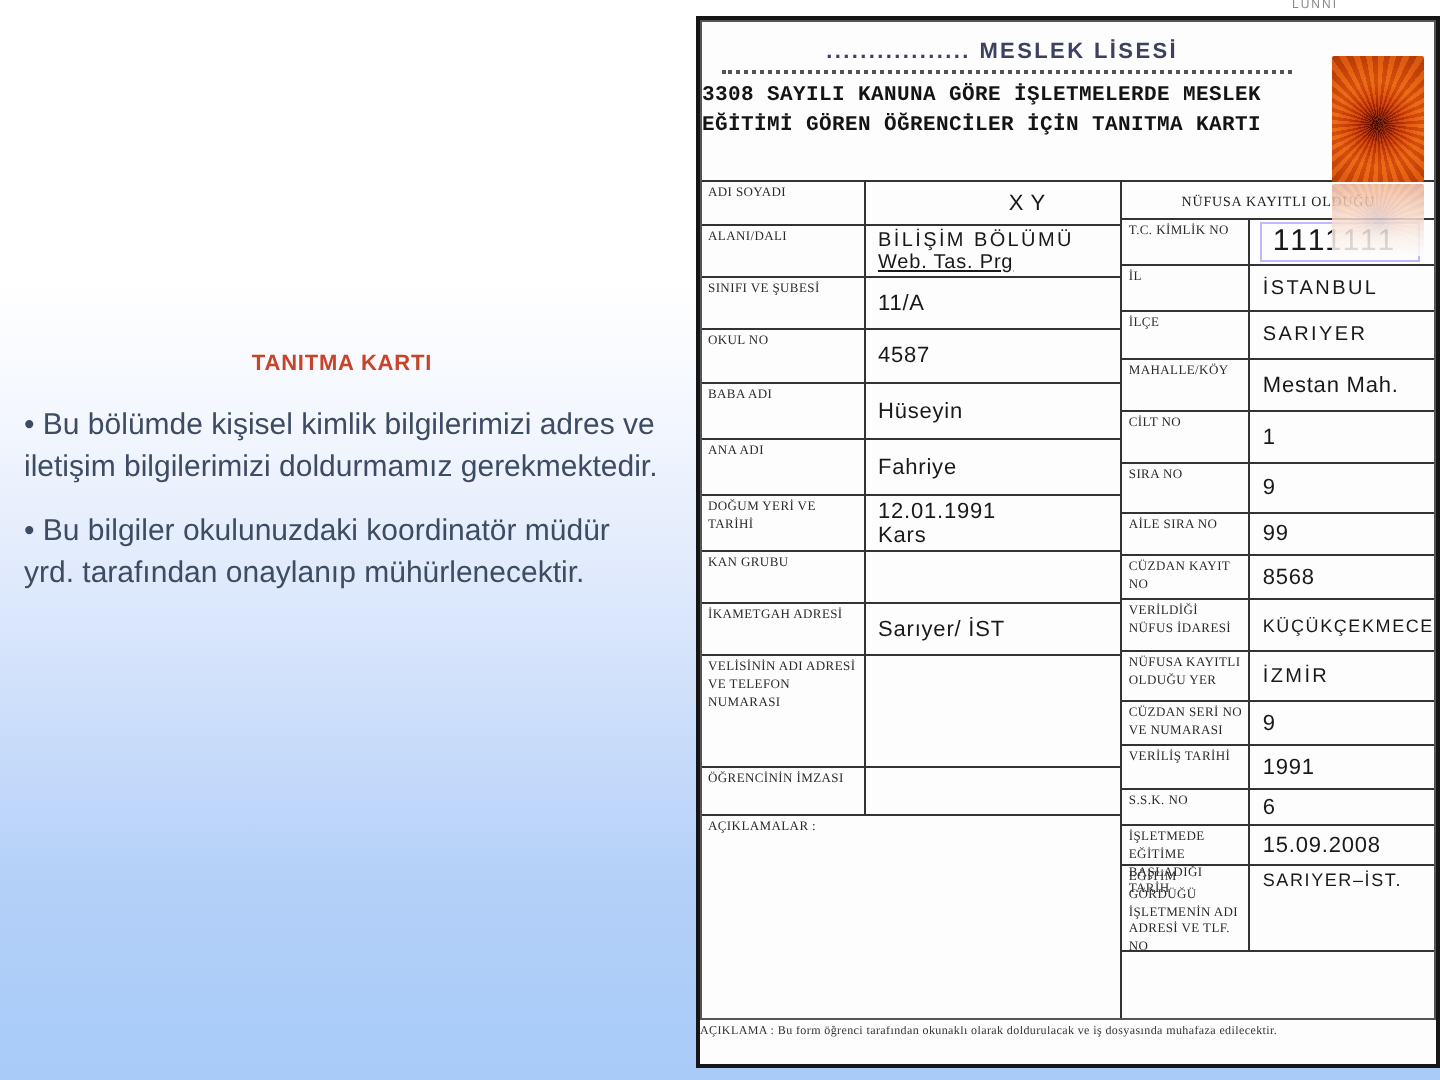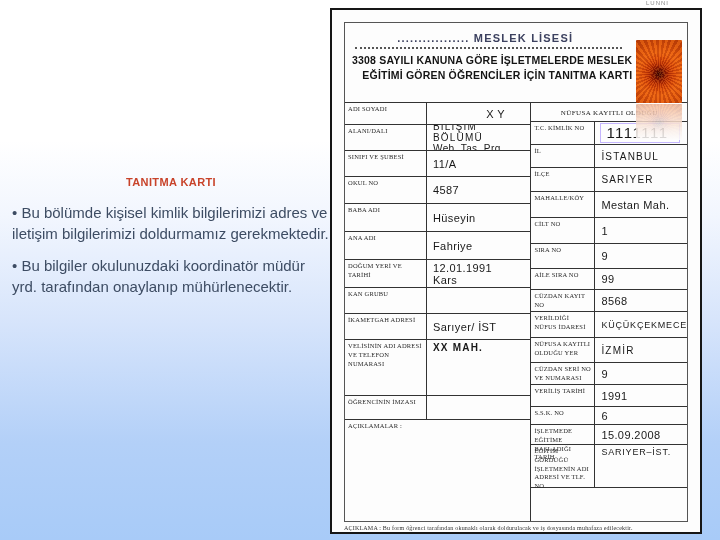--- a/index.html
+++ b/index.html
@@ -11,29 +11,29 @@
   }
 
   
   .left-panel { position:absolute; left:12px; top:176px; width:318px; }
   .panel-title { text-align:center; color:#c8432a; font-weight:bold; font-size:11px; letter-spacing:.4px; margin-bottom:14px; }
   .bullet { color:#3d4c63; font-size:15px; line-height:1.4; margin-bottom:11px; }
 
   
   .corner-note { position:absolute; left:646px; top:0px; font-size:6px; color:#8a8a8a; letter-spacing:1px; }
   .scan {
-    position:absolute; left:330px; top:8px; width:372px; height:526px;
-    background:#fdfdfd; border:2px solid #161616; padding:12px;
+    position:absolute; left:348px; top:8px; width:372px; height:526px;
+    background:#fdfdfd; border:2px solid #161616; padding:0;
   }
   .scan-inner { position:relative; border:1px solid #555; height:500px; display:flex; flex-direction:column; }
 
   .form-header { position:relative; height:80px; border-bottom:1px solid #333; padding-top:9px; }
   .school-line { width:82%; text-align:center; color:#3c415f; font-size:11px; font-weight:bold; letter-spacing:1.2px; }
   .dotline { width:78%; margin:3px 0 4px 10px; border-top:2px dotted #555; height:0; }
-  .law { width:84%; text-align:right; font-family:Liberation Sans, sans-serif; font-weight:bold; font-size:10.5px; color:#141414; line-height:1.45; letter-spacing:.2px; }
+  .law { width:84%; text-align:left; font-family:Liberation Mono, monospace; font-weight:bold; font-size:10.5px; color:#141414; line-height:1.45; letter-spacing:.2px; }
 
   .flower, .flower-reflection {
     position:absolute; right:5px; width:46px; border-radius:1px;
     background:
       repeating-conic-gradient(from 10deg at 50% 54%, rgba(255,140,40,.25) 0deg 5deg, rgba(90,10,0,.18) 5deg 10deg),
       radial-gradient(circle at 50% 54%, #2e0403 0%, #5c0c02 8%, #8f1a03 16%, #c13305 26%, #dd4b09 38%, #ea5f10 52%, #e2560c 66%, #d44c09 80%, #c64406 100%);
   }
   .flower { top:17px; height:63px; z-index:2; }
   .flower-reflection { top:81px; height:36px; opacity:.85; z-index:3; }
   .flower-reflection::after { content:""; position:absolute; inset:0;
@@ -144,23 +144,20 @@
             <div class="flabel">KAN GRUBU</div>
           </div>
           <div class="frow" style="height:26px">
             <div class="flabel">İKAMETGAH ADRESİ</div>
             <div class="fval">
                 <div>Sarıyer/ İST</div>
               </div>
           </div>
           <div class="frow" style="height:56px">
             <div class="flabel">VELİSİNİN ADI ADRESİ VE TELEFON NUMARASI</div>
-            <div class="fval vtop">
-                <div class="ls" style="font-weight:bold">XX MAH.</div>
-              </div>
           </div>
           <div class="frow" style="height:24px">
             <div class="flabel">ÖĞRENCİNİN İMZASI</div>
             <div class="fval">
                 <div></div>
               </div>
           </div>
           <div class="frow fullspan last" style="flex:1">
             <div class="flabel">AÇIKLAMALAR :</div>
           </div>

